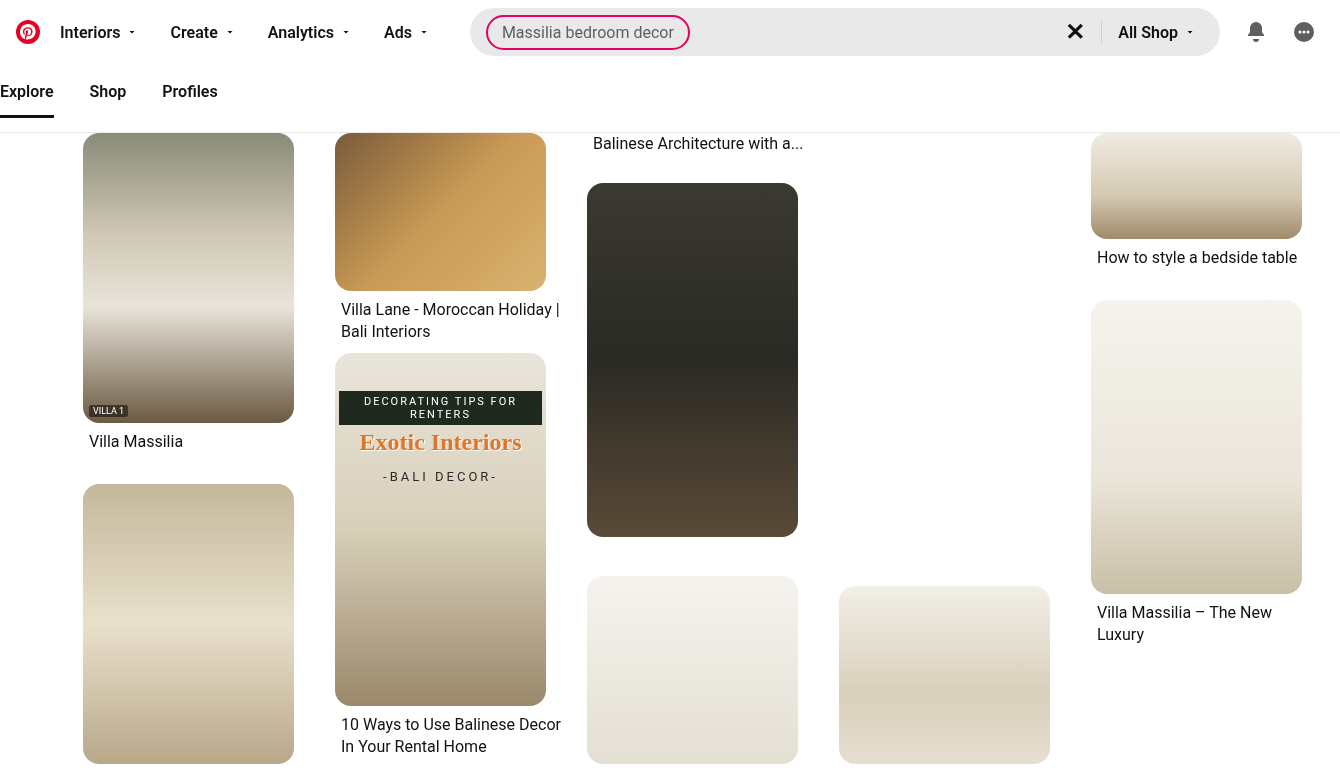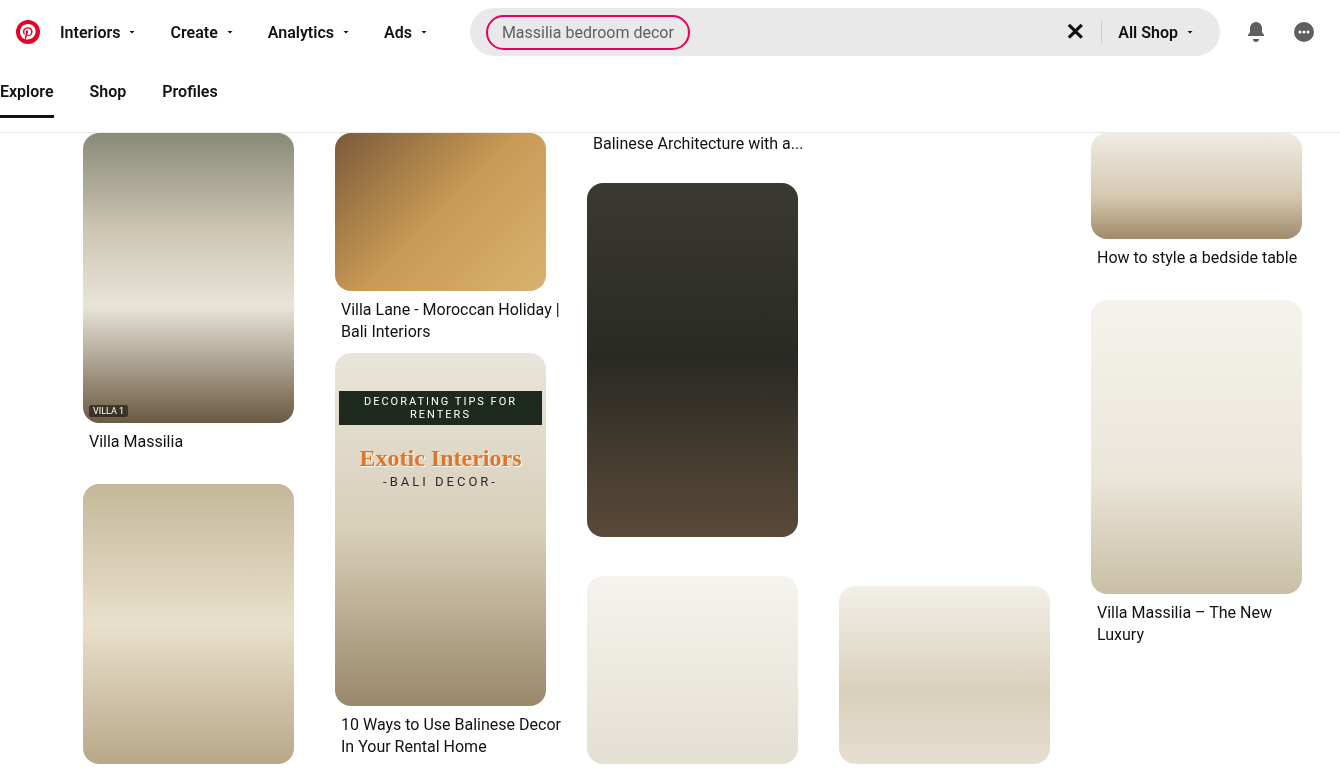--- a/index.html
+++ b/index.html
@@ -29,22 +29,22 @@
 .img4{height:354px;background:linear-gradient(180deg,#3a3a32 0%,#2a2a24 50%,#5a4a38 100%)}
 .img5{height:172px;background:linear-gradient(180deg,#3e4a2e 0%,#6b6a3a 40%,#8a7a4a 100%)}
 .img6{height:106px;background:linear-gradient(180deg,#f0ece4 0%,#d4c8b0 60%,#a08a6a 100%)}
 .img7{height:294px;background:linear-gradient(180deg,#f5f3ed 0%,#ebe6da 60%,#c9bfa6 100%)}
 .img8{height:353px;background:linear-gradient(180deg,#e9e5db 0%,#d8cfb9 50%,#9a886a 100%)}
 .img9{height:188px;background:linear-gradient(180deg,#f5f3ee 0%,#e4dfd3 100%)}
 .img10{height:178px;background:linear-gradient(180deg,#f2efe8 0%,#d9d0bb 60%,#e6ded0 100%)}
 .watermark{position:absolute;bottom:6px;left:6px;background:rgba(0,0,0,.5);color:#fff;font-size:9px;padding:1px 4px;border-radius:2px}
 .overlay-band{position:absolute;left:0;right:0;top:32px;padding:6px 4px;text-align:center}
 .ov1{background:#1f2a1f;color:#fff;font-size:11px;letter-spacing:2px;padding:4px 0}
-.ov2{color:#e07528;font-family:cursive;font-size:24px;font-weight:bold;margin-top:20px;text-shadow:1px 1px #fff}
-.ov3{color:#2a2a2a;font-size:13px;letter-spacing:3px;margin-top:2px}
+.ov2{color:#e07528;font-family:cursive;font-size:24px;font-weight:bold;margin-top:4px;text-shadow:1px 1px #fff}
+.ov3{color:#2a2a2a;font-size:13px;letter-spacing:3px;margin-top:13px}
 </style>
 </head>
 <body>
 
 <div class="header">
   <div class="logo">
     <svg width="16" height="16" viewBox="0 0 24 24" fill="#fff">
         <path d="M12 0C5.4 0 0 5.4 0 12c0 5 3.1 9.3 7.5 11-.1-.9-.2-2.4 0-3.4.2-.9 1.4-5.7 1.4-5.7s-.3-.7-.3-1.7c0-1.6.9-2.8 2.1-2.8 1 0 1.5.7 1.5 1.6 0 1-.6 2.5-1 3.9-.3 1.2.6 2.1 1.7 2.1 2.1 0 3.7-2.2 3.7-5.4 0-2.8-2-4.8-4.9-4.8-3.3 0-5.3 2.5-5.3 5.1 0 1 .4 2.1.9 2.7.1.1.1.2.1.3-.1.3-.3 1.1-.3 1.2 0 .2-.2.2-.4.1-1.4-.7-2.3-2.7-2.3-4.4 0-3.6 2.6-6.9 7.5-6.9 3.9 0 7 2.8 7 6.5 0 3.9-2.5 7.1-5.9 7.1-1.2 0-2.2-.6-2.6-1.3l-.7 2.7c-.3 1-.9 2.2-1.4 3 1 .3 2.1.5 3.2.5 6.6 0 12-5.4 12-12S18.6 0 12 0z"></path>
       </svg>
   </div>

